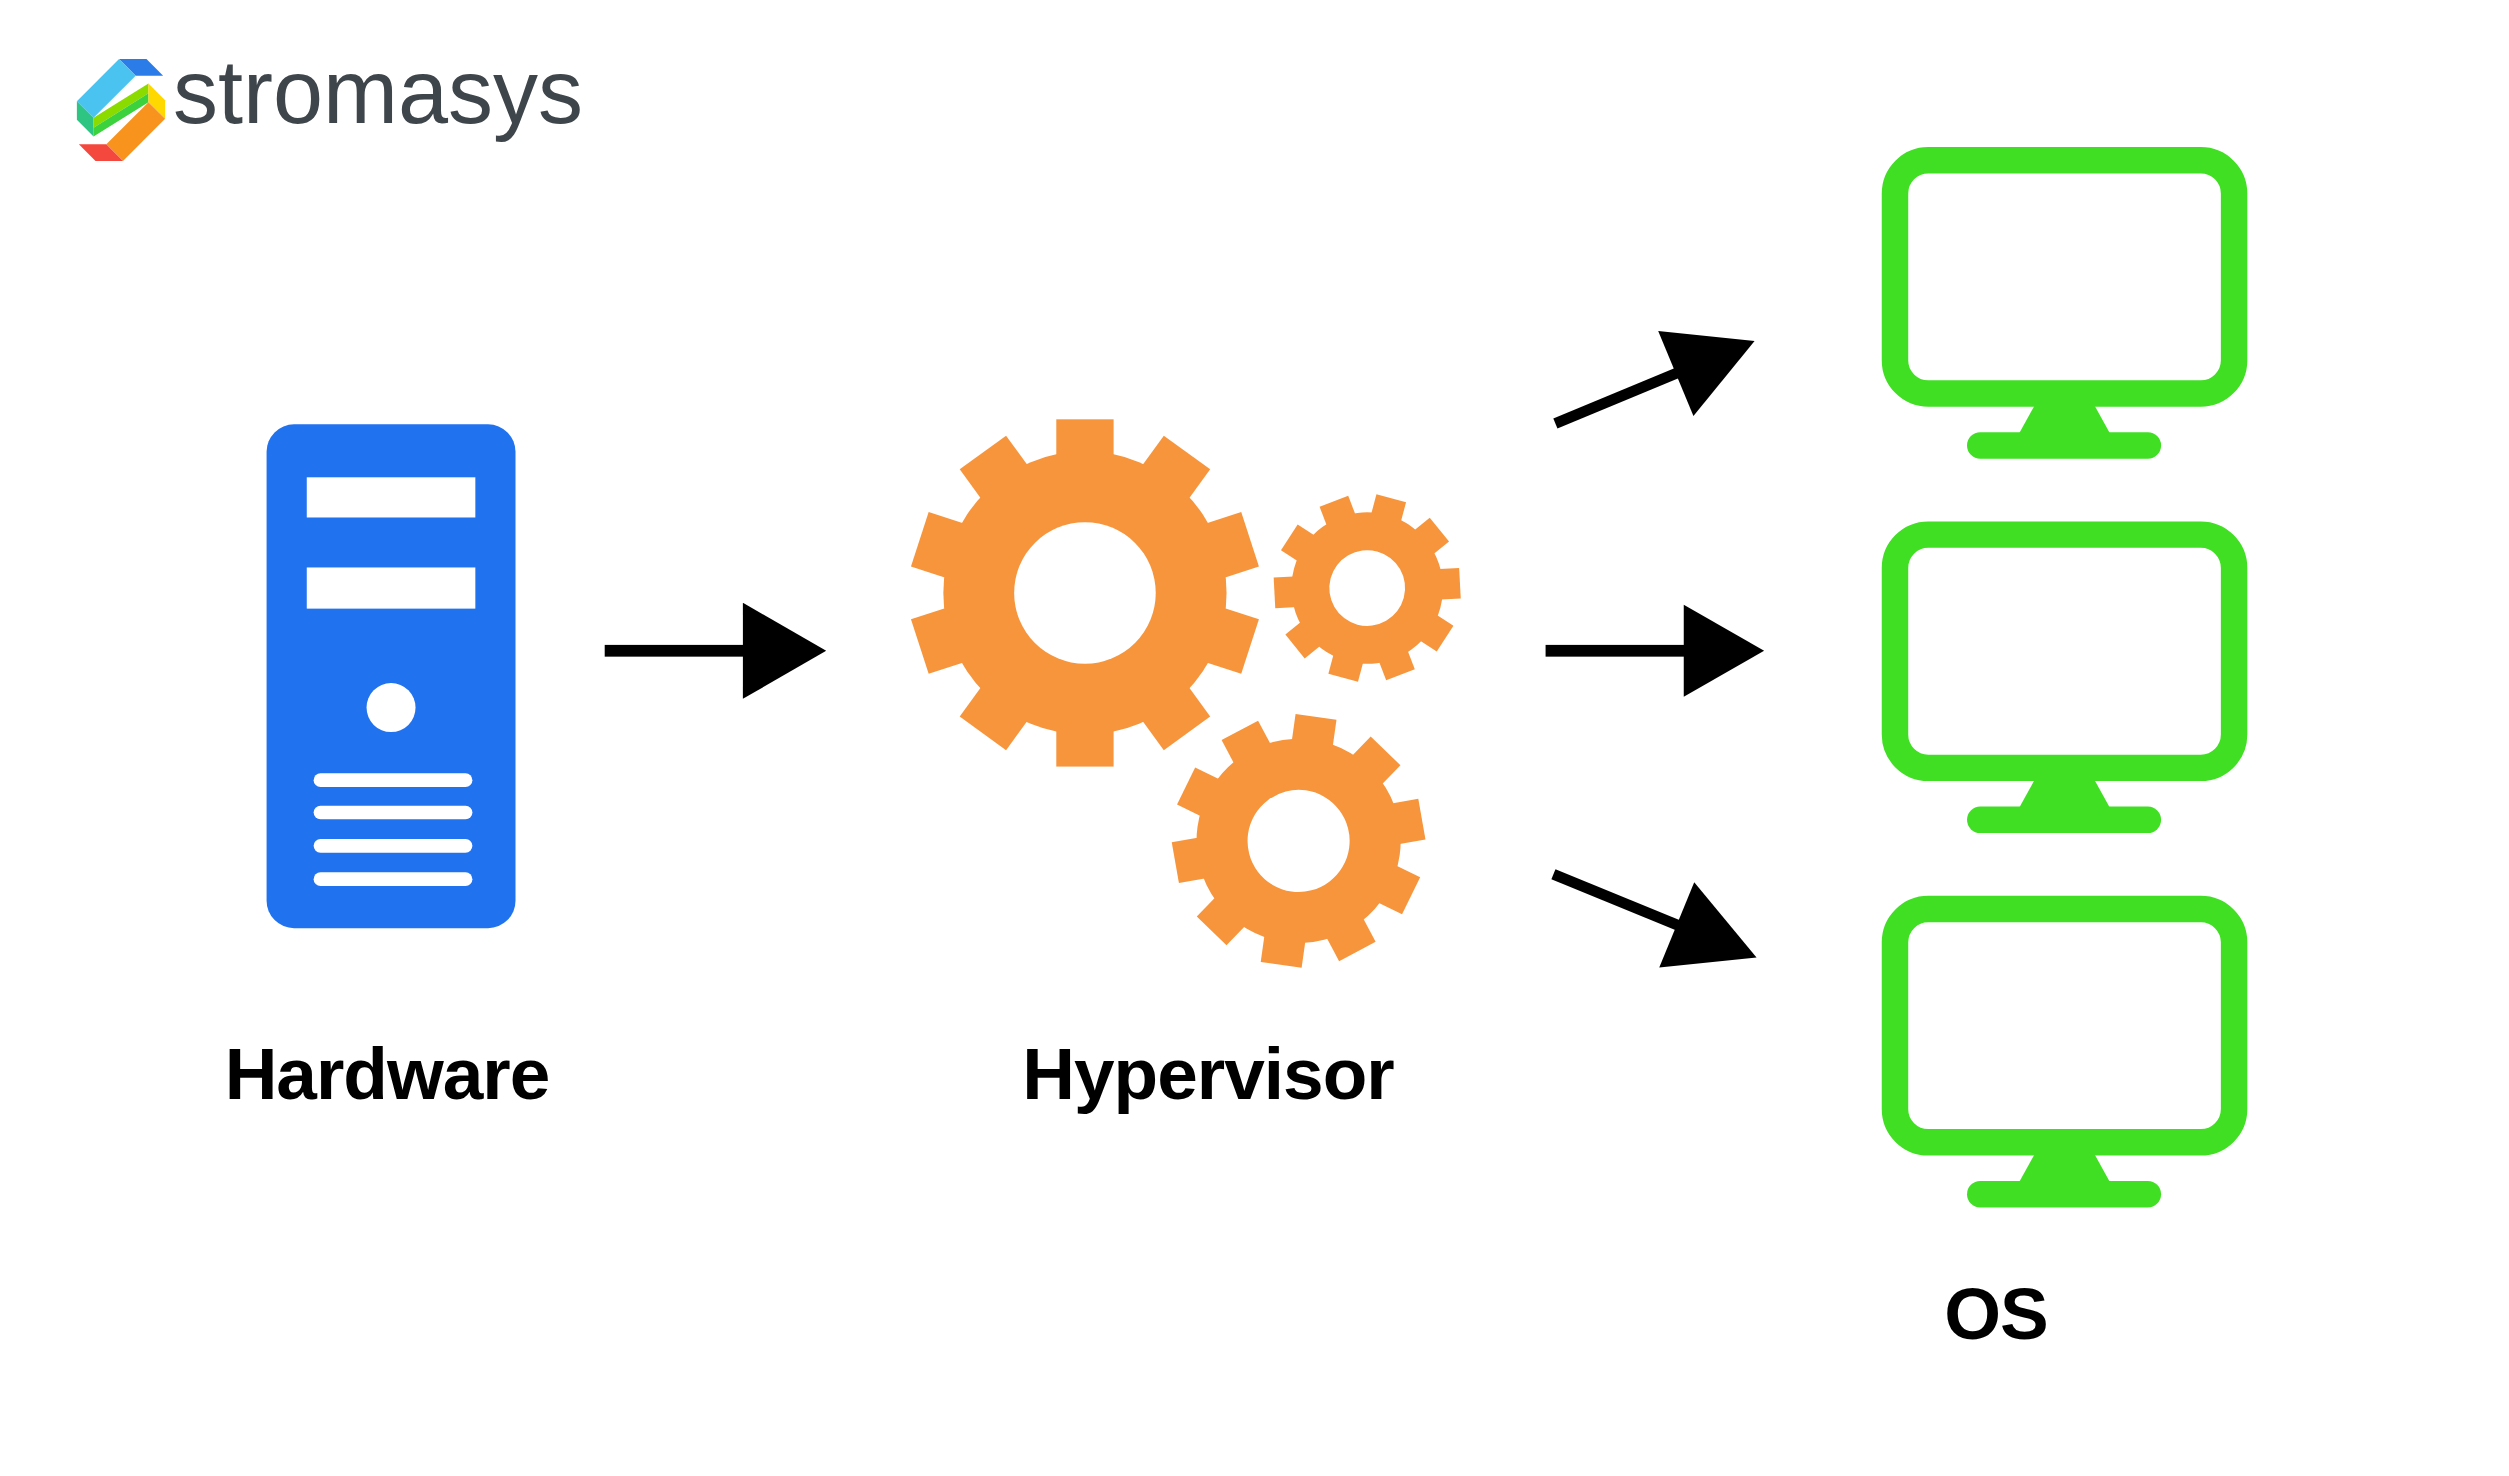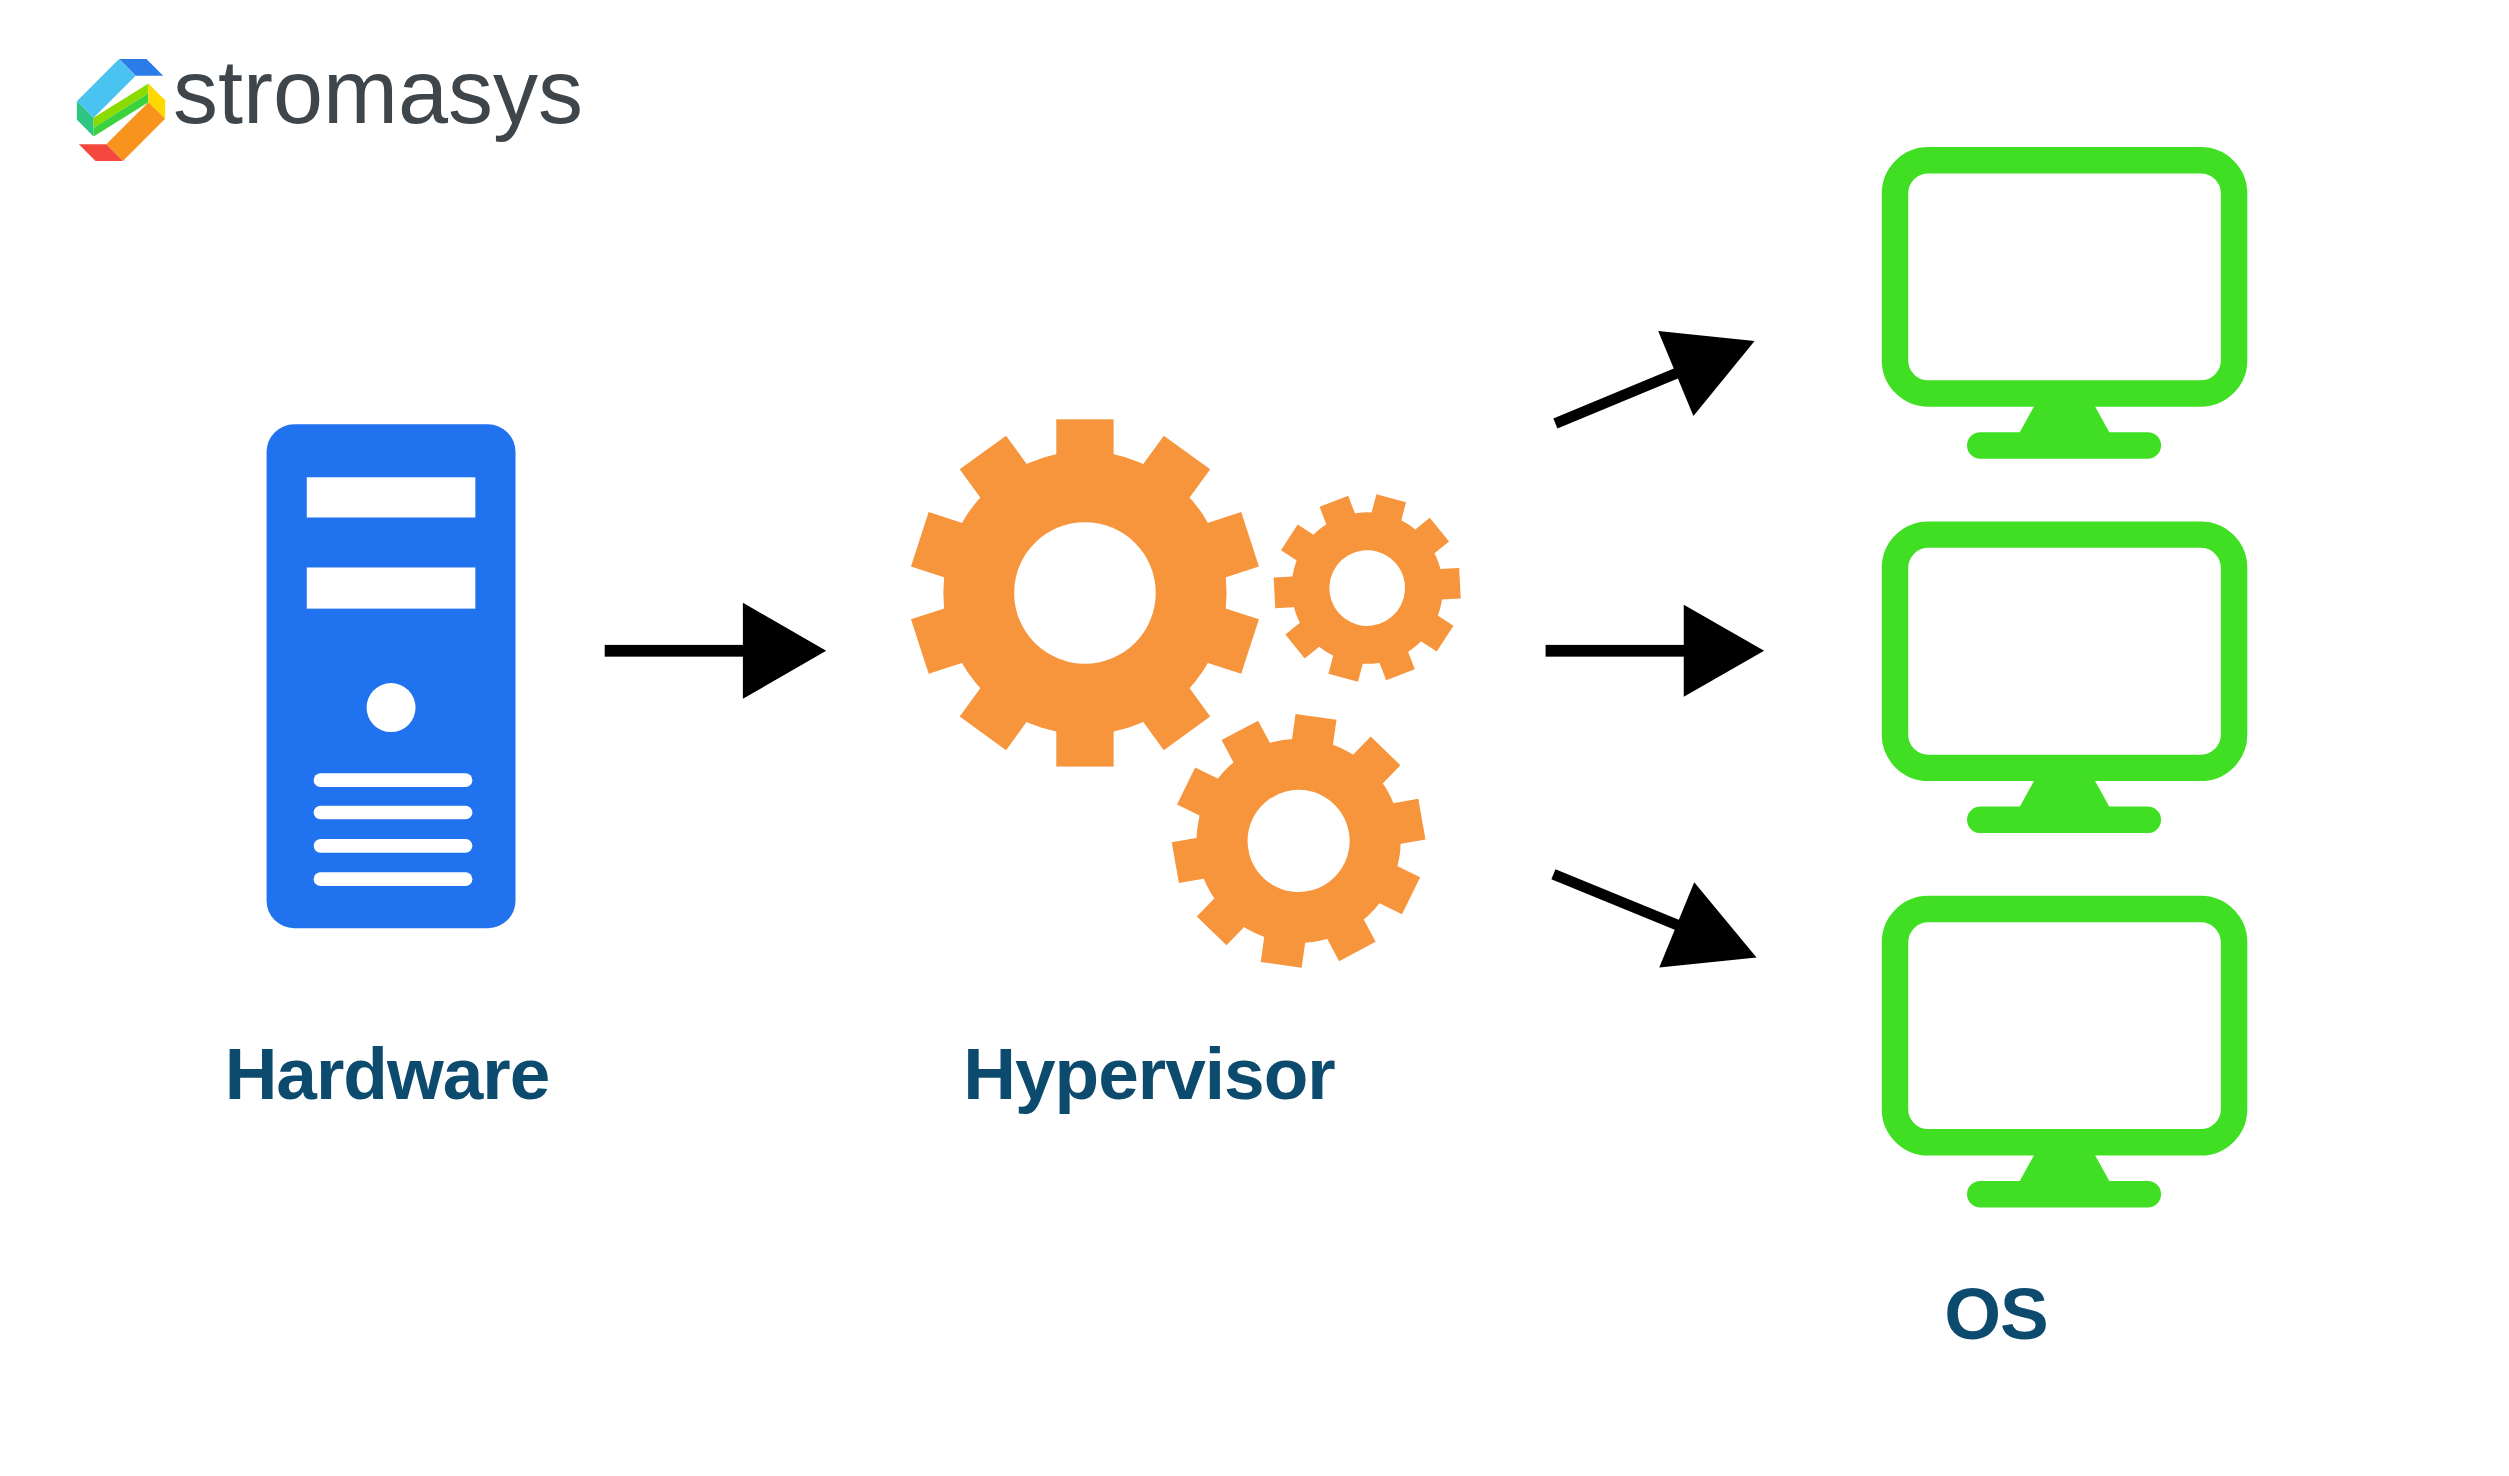--- a/index.html
+++ b/index.html
@@ -20,26 +20,26 @@
     position:absolute;left:173px;top:47px;
     font-size:90px;line-height:1;font-weight:400;
     color:#3F464B;letter-spacing:0px;
   }
   #diagram-svg{position:absolute;left:0;top:0;}
   .node-label{
     position:absolute;
     transform:translateX(-50%);
     font-weight:700;
     font-size:73px;line-height:1;
-    color:#0c4a6e;
+    color:#000000;
     letter-spacing:-1px;
     white-space:nowrap;
   }
   #hardware-label{left:387px;top:1037px;}
-  #hypervisor-label{left:1149px;top:1037px;text-align:right;}
+  #hypervisor-label{left:1208px;top:1037px;text-align:right;}
   #os-label{left:1996px;top:1277px;}
 </style>
 </head>
 <body>
 
 <div id="canvas">
 
   <div id="brand">
     <svg width="98" height="102" viewBox="0 0 100 104">
       <polygon points="48,0 76,0 93,17 65,17" fill="#2B7CE9"></polygon>

